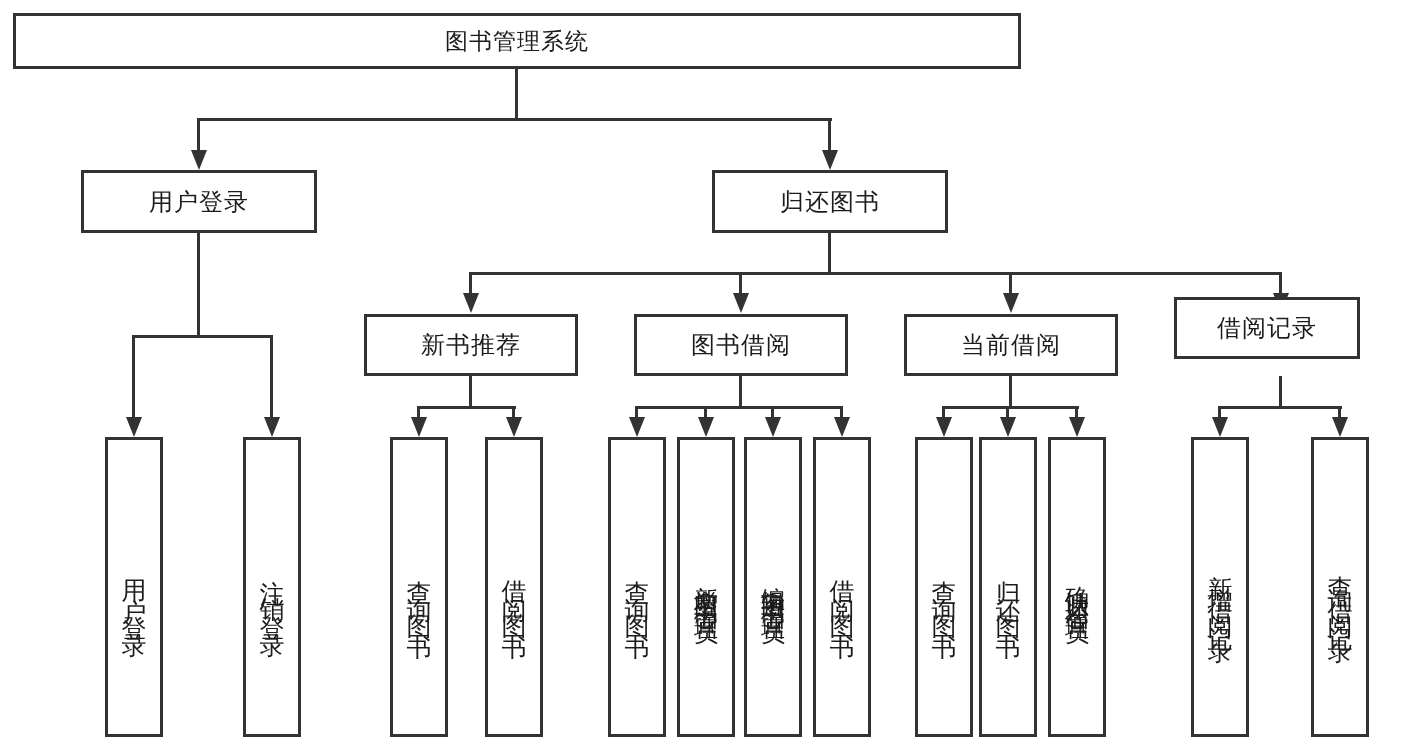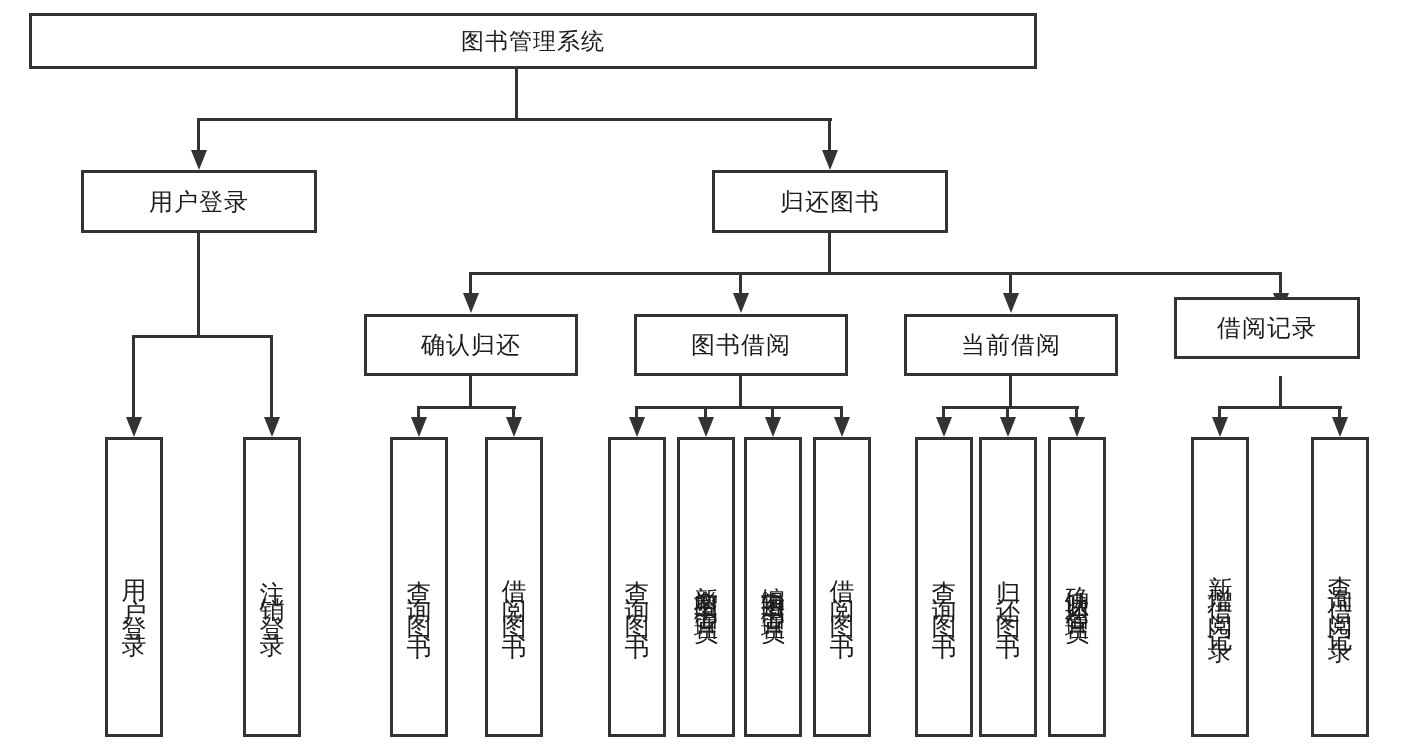--- a/index.html
+++ b/index.html
@@ -56,21 +56,21 @@
     color: var(--watermark);
     letter-spacing: 0.5px;
     text-shadow: 1px 1px 0 #ffffff, -1px -1px 0 #ffffff, 1px -1px 0 #ffffff, -1px 1px 0 #ffffff;
   }
 </style>
 </head>
 <body>
 
 <div id="canvas">
 
-  <div class="box hbox root-box" style="left:29px;top:13px;width:1008px;height:56px">图书管理系统</div>
+  <div class="box hbox root-box" style="left:13px;top:13px;width:1008px;height:56px">图书管理系统</div>
 
   <div class="vl" style="left:515px;top:69px;width:3px;height:51px"></div>
   <div class="hl" style="left:197px;top:118px;width:635px;height:3px"></div>
   <div class="vl" style="left:197px;top:121px;width:3px;height:31px"></div>
   <div class="arrow" style="left:191px;top:150px"></div>
   <div class="vl" style="left:828px;top:121px;width:3px;height:31px"></div>
   <div class="arrow" style="left:822px;top:150px"></div>
 
   <div class="box hbox" style="left:81px;top:170px;width:236px;height:63px">用户登录</div>
   <div class="box hbox" style="left:712px;top:170px;width:236px;height:63px">归还图书</div>
@@ -86,21 +86,21 @@
   <div class="hl" style="left:469px;top:272px;width:813px;height:3px"></div>
   <div class="vl" style="left:469px;top:275px;width:3px;height:20px"></div>
   <div class="arrow" style="left:463px;top:293px"></div>
   <div class="vl" style="left:739px;top:275px;width:3px;height:20px"></div>
   <div class="arrow" style="left:733px;top:293px"></div>
   <div class="vl" style="left:1009px;top:275px;width:3px;height:20px"></div>
   <div class="arrow" style="left:1003px;top:293px"></div>
   <div class="vl" style="left:1279px;top:275px;width:3px;height:20px"></div>
   <div class="arrow" style="left:1273px;top:293px"></div>
 
-  <div class="box hbox" style="left:364px;top:314px;width:214px;height:62px">确认归还</div>
+  <div class="box hbox" style="left:364px;top:314px;width:214px;height:62px">新书推荐</div>
   <div class="box hbox" style="left:904px;top:314px;width:214px;height:62px">当前借阅</div>
   <div class="box hbox" style="left:634px;top:314px;width:214px;height:62px">图书借阅</div>
   <div class="box hbox" style="left:1174px;top:297px;width:186px;height:62px">借阅记录</div>
 
   <div class="vl" style="left:469px;top:376px;width:3px;height:32px"></div>
   <div class="hl" style="left:417px;top:406px;width:99px;height:3px"></div>
   <div class="vl" style="left:417px;top:409px;width:3px;height:10px"></div>
   <div class="arrow" style="left:411px;top:417px"></div>
   <div class="vl" style="left:512px;top:409px;width:3px;height:10px"></div>
   <div class="arrow" style="left:506px;top:417px"></div>

